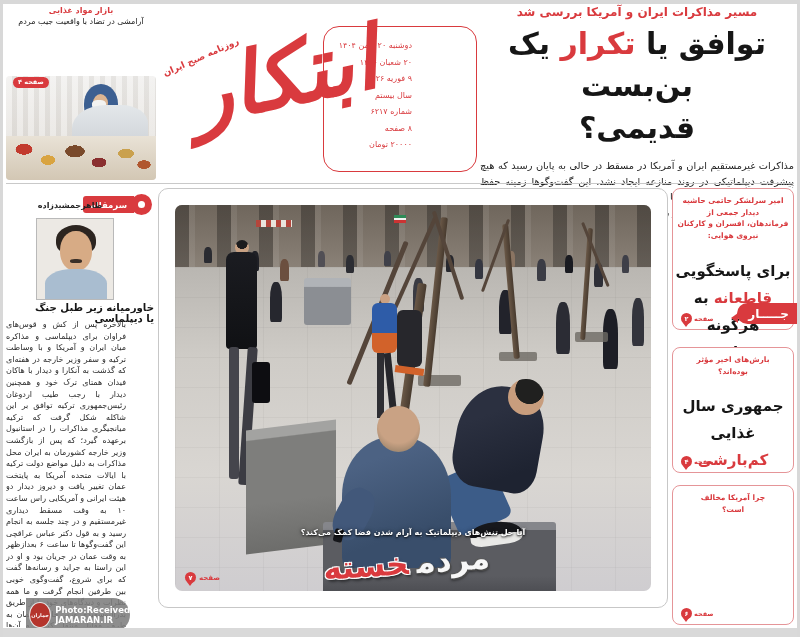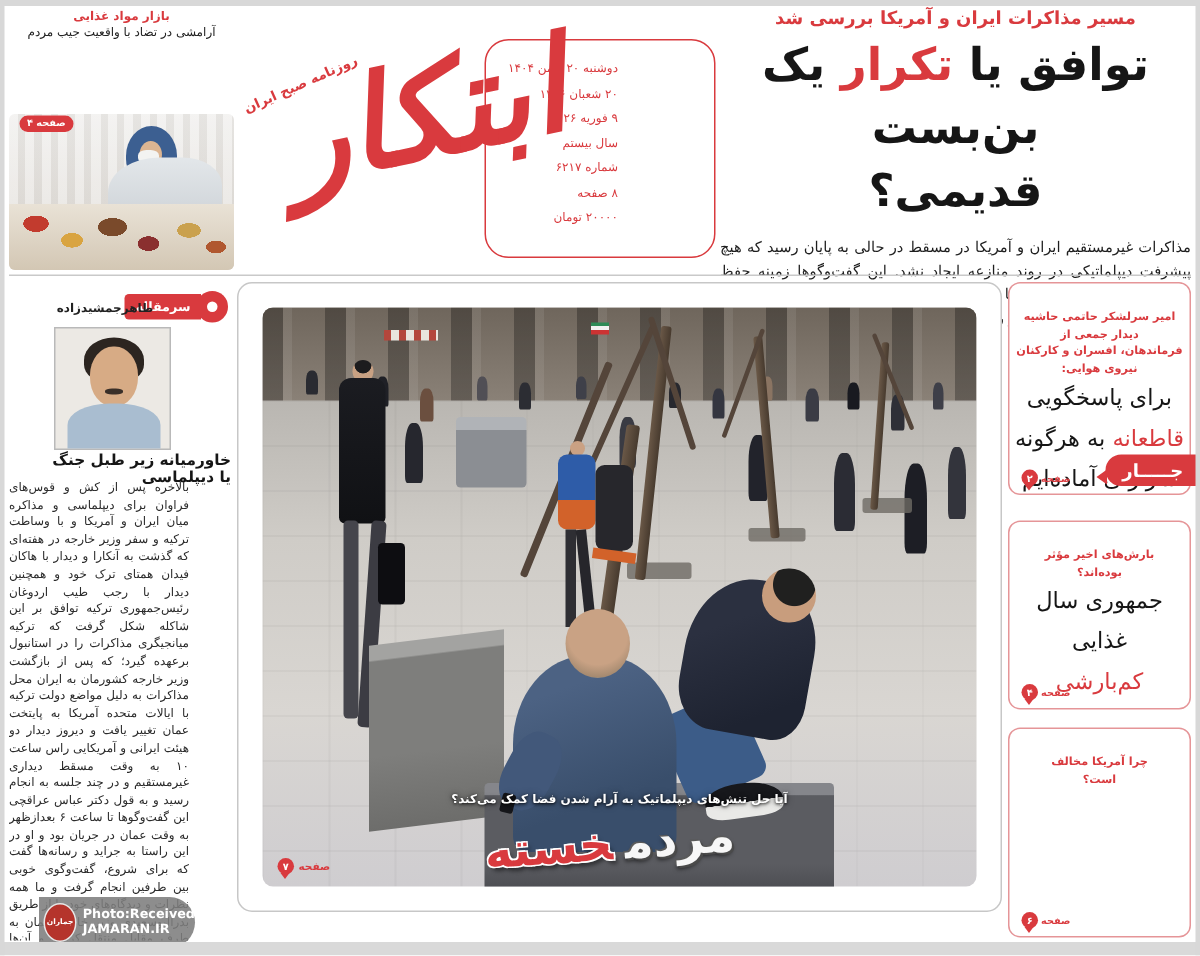--- a/index.html
+++ b/index.html
@@ -140,23 +140,23 @@
   .big-title{position:absolute;left:31%;bottom:2.5%;direction:rtl;transform:rotate(-4deg);
     font-size:31px;font-weight:800;white-space:nowrap;}
   .big-title .w1{color:#f7f7f7;text-shadow:1.5px 1.5px 0 #4a4a4a,-1px -1px 0 #5a5a5a,0 2px 3px rgba(0,0,0,.6);}
   .big-title .w2{color:var(--red);margin-right:8px;
     text-shadow:-1px -1px 0 #fff,1px -1px 0 #fff,-1px 1px 0 #fff,1px 1px 0 #fff,2px 3px 3px rgba(0,0,0,.5);}
   .photo-badge{position:absolute;left:10px;bottom:8px;display:flex;direction:rtl;align-items:center;gap:3px;
     font-size:7px;font-weight:bold;color:var(--red);}
 
   
   .r-col{left:672px;top:188px;width:122px;height:442px;direction:rtl;}
-  .rbox{position:absolute;left:0;width:122px;background:#fff;border:1px solid #e59598;border-radius:8px;text-align:center;padding-top:16px;}
+  .rbox{position:absolute;left:0;width:122px;background:#fff;border:1px solid #e59598;border-radius:8px;text-align:center;padding-top:6px;}
   .r-kicker{font-size:7.5px;line-height:1.55;color:var(--red);font-weight:bold;}
-  .r-headline{margin-top:0;font-size:15px;font-weight:400;color:var(--ink);line-height:1.8;}
+  .r-headline{margin-top:16px;font-size:15px;font-weight:700;color:var(--ink);line-height:1.8;}
   .r-badge{position:absolute;left:8px;bottom:5px;display:flex;direction:rtl;align-items:center;gap:2px;
     font-size:6.5px;font-weight:bold;color:var(--red);}
   .section-tab{left:737px;top:303px;width:63px;height:21px;background:var(--red);z-index:20;
     border-radius:11px 0 0 11px;display:flex;align-items:center;justify-content:center;
     color:#fff;font-size:12px;font-weight:800;direction:rtl;}
   .section-tab::before{content:'';position:absolute;left:-6px;bottom:1px;
     border-top:5px solid transparent;border-bottom:5px solid transparent;border-right:7px solid var(--red);}
   .bottom-bar{left:0;top:628px;width:800px;height:9px;background:#d9d9d9;z-index:35;}
 </style>
 </head>

